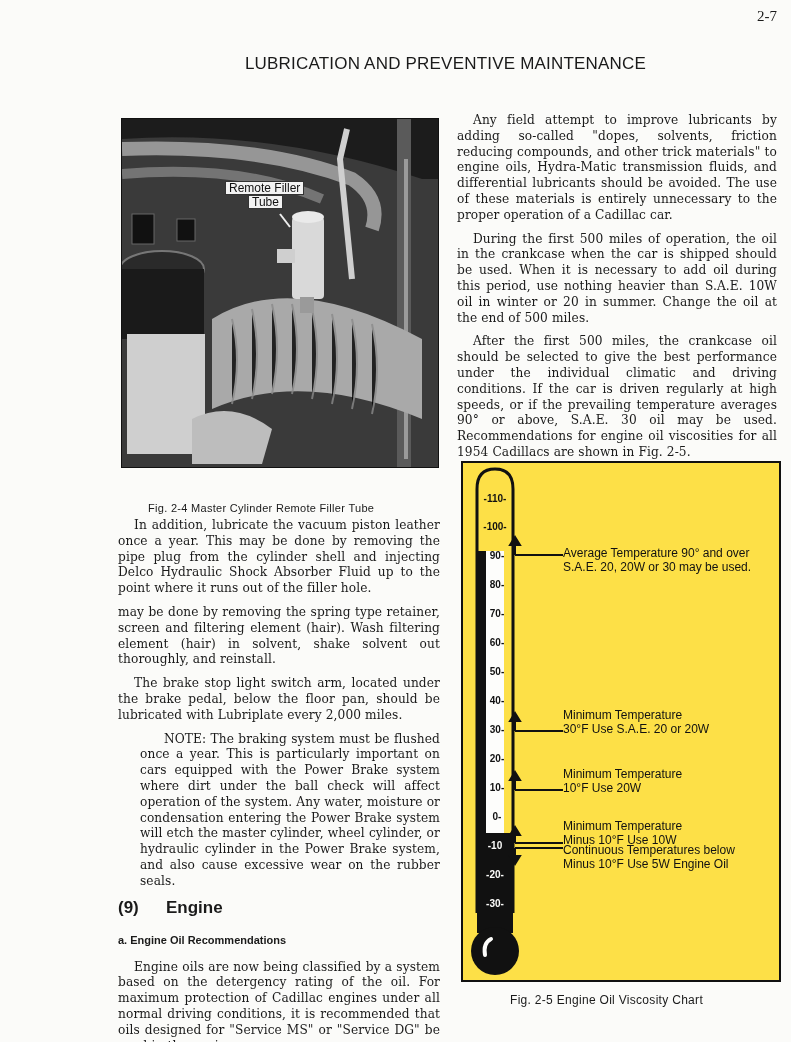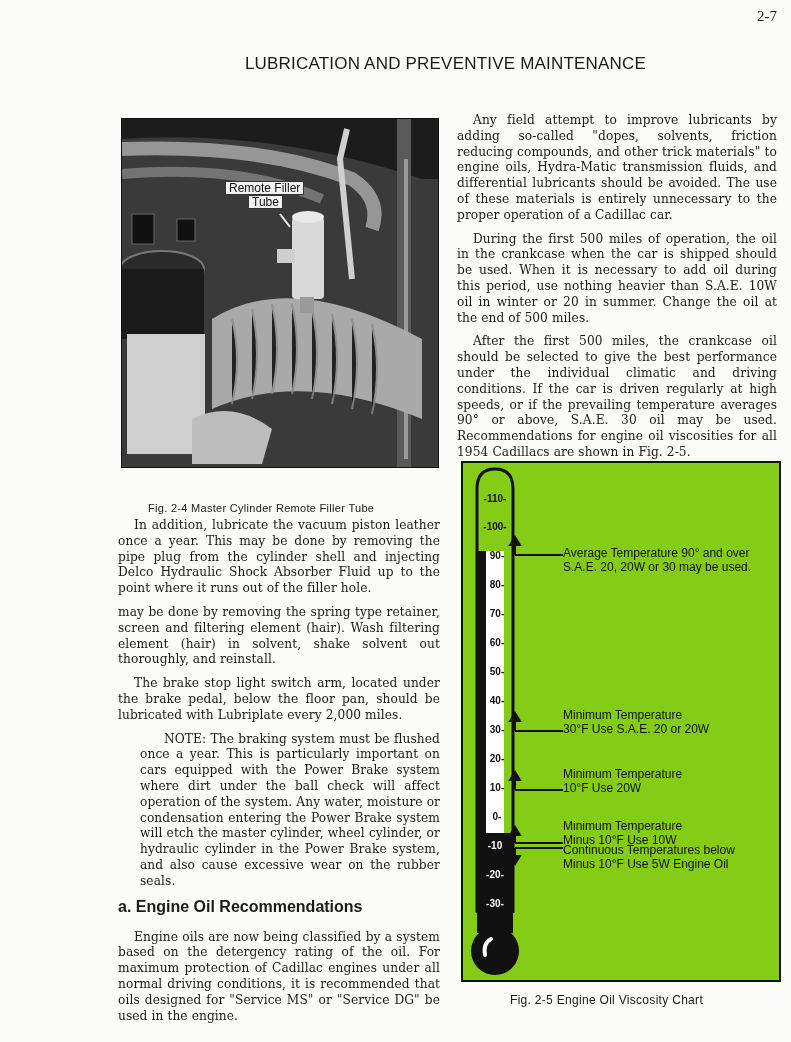--- a/index.html
+++ b/index.html
@@ -39,27 +39,27 @@
     margin: 0 0 8px 0; font-size: 12.2px; line-height: 15.8px; text-align: justify;
     text-indent: 16px; letter-spacing: 0.1px;
   }
   .col p.note { padding-left: 22px; text-indent: 24px; }
   .section-heading {
     font-family: "Liberation Sans", sans-serif; font-weight: bold; font-size: 17px;
     margin: 6px 0 16px 0;
   }
   .section-heading .num { display:inline-block; width: 48px; }
   .sub-heading {
-    font-family: "Liberation Sans", sans-serif; font-weight: bold; font-size: 16px;
+    font-family: "Liberation Sans", sans-serif; font-weight: bold; font-size: 11px;
     margin: 0 0 14px 0;
   }
   
   .chart-box {
     position: absolute; left: 461px; top: 461px; width: 316px; height: 517px;
-    border: 2px solid #111; background: #84cc16;
+    border: 2px solid #111; background: #fde047;
   }
   .thermo-svg { position: absolute; left: 0; top: 0; }
   .ann {
     position: absolute; left: 100px; font-family: "Liberation Sans", sans-serif;
     font-size: 12px; line-height: 14px; color: #111; white-space: nowrap;
   }
   .chart-caption {
     position: absolute; left: 510px; top: 993px;
     font-family: "Liberation Sans", sans-serif; font-size: 12px; letter-spacing: 0.3px;
   }
@@ -105,20 +105,23 @@
   <div class="photo-label" style="left:103px; top:62px;">Remote Filler</div>
   <div class="photo-label" style="left:126px; top:76px;">Tube</div>
 </div>
 <div class="fig-caption" style="left:148px; top:502px;">Fig. 2-4  Master Cylinder Remote Filler Tube</div>
 
 <div class="col" style="left:118px; top:506px; width:322px;">
   <p style="margin-top:12px">In addition, lubricate the vacuum piston leather once a year. This may be done by removing the pipe plug from the cylinder shell and injecting Delco Hydraulic Shock Absorber Fluid up to the point where it runs out of the filler hole.</p>
   <p style="text-indent:0">may be done by removing the spring type retainer, screen and filtering element (hair). Wash filtering element (hair) in solvent, shake solvent out thoroughly, and reinstall.</p>
   <p>The brake stop light switch arm, located under the brake pedal, below the floor pan, should be lubricated with Lubriplate every 2,000 miles.</p>
   <p class="note">NOTE:  The braking system must be flushed once a year. This is particularly important on cars equipped with the Power Brake system where dirt under the ball check will affect operation of the system. Any water, moisture or condensation entering the Power Brake system will etch the master cylinder, wheel cylinder, or hydraulic cylinder in the Power Brake system, and also cause excessive wear on the rubber seals.</p>
+  <div class="section-heading">
+    <span class="num">(9)</span><span>Engine</span>
+  </div>
   <div class="sub-heading">a.  Engine Oil Recommendations</div>
   <p>Engine oils are now being classified by a system based on the detergency rating of the oil. For maximum protection of Cadillac engines under all normal driving conditions, it is recommended that oils designed for "Service MS" or "Service DG" be used in the engine.</p>
 </div>
 
 <div class="col" style="left:457px; top:113px; width:320px;">
   <p>Any field attempt to improve lubricants by adding so-called "dopes, solvents, friction reducing compounds, and other trick materials" to engine oils, Hydra-Matic transmission fluids, and differential lubricants should be avoided. The use of these materials is entirely unnecessary to the proper operation of a Cadillac car.</p>
   <p>During the first 500 miles of operation, the oil in the crankcase when the car is shipped should be used. When it is necessary to add oil during this period, use nothing heavier than S.A.E. 10W oil in winter or 20 in summer. Change the oil at the end of 500 miles.</p>
   <p>After the first 500 miles, the crankcase oil should be selected to give the best performance under the individual climatic and driving conditions. If the car is driven regularly at high speeds, or if the prevailing temperature averages 90° or above, S.A.E. 30 oil may be used. Recommendations for engine oil viscosities for all 1954 Cadillacs are shown in Fig. 2-5.</p>
 </div>
 

